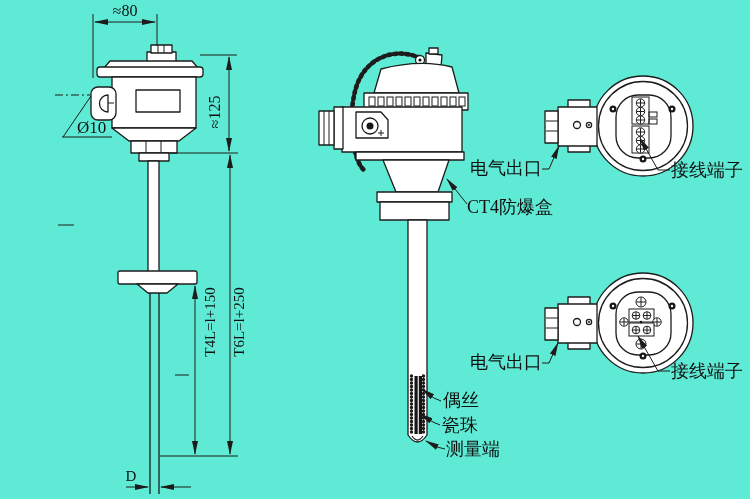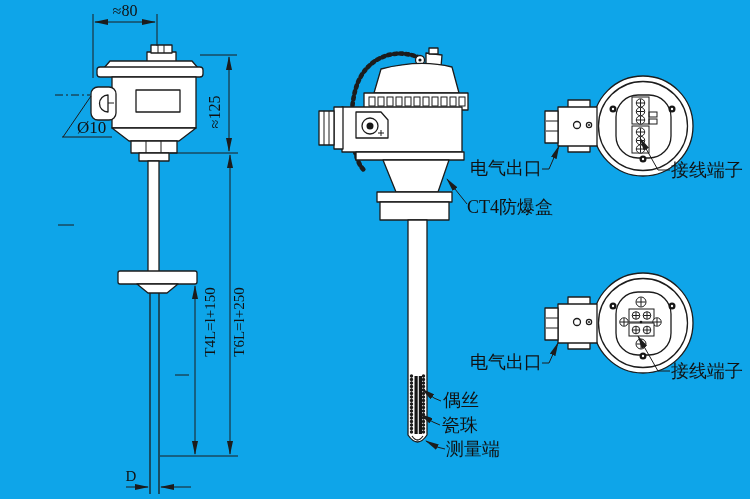--- a/index.html
+++ b/index.html
@@ -1,16 +1,16 @@
 <!DOCTYPE html>
 <html><head>
 <meta charset="utf-8">
 <style>
   html,body{margin:0;padding:0;background:#fff;}
-  #stage{position:relative;width:750px;height:499px;background:#0ea5e9;overflow:hidden;}
+  #stage{position:relative;width:750px;height:499px;background:#5eead4;overflow:hidden;}
   svg{display:block;}
   .s   {fill:#fff;stroke:#1c1c1c;stroke-width:1.3;stroke-linejoin:round;}
   .ln  {fill:none;stroke:#1c1c1c;stroke-width:1.3;stroke-linejoin:round;}
   .thin{fill:none;stroke:#1c1c1c;stroke-width:1;}
   .dim {fill:none;stroke:#1c1c1c;stroke-width:1;}
   .dark{fill:#161616;stroke:none;}
   .chain{fill:none;stroke:#1c1c1c;stroke-width:4.6;stroke-linecap:round;stroke-dasharray:2.6 3.4;}
   .beads{fill:none;stroke:#1c1c1c;stroke-width:3.4;stroke-linecap:round;stroke-dasharray:0.1 3.4;}
   .lbl {font-family:"Liberation Serif","DejaVu Serif",serif;fill:#111;}
   .cjk {font-size:18px;}

